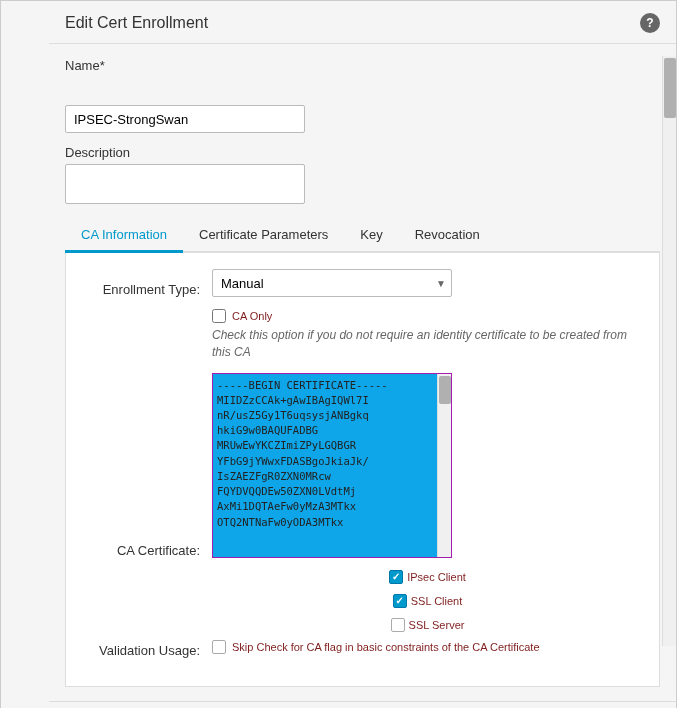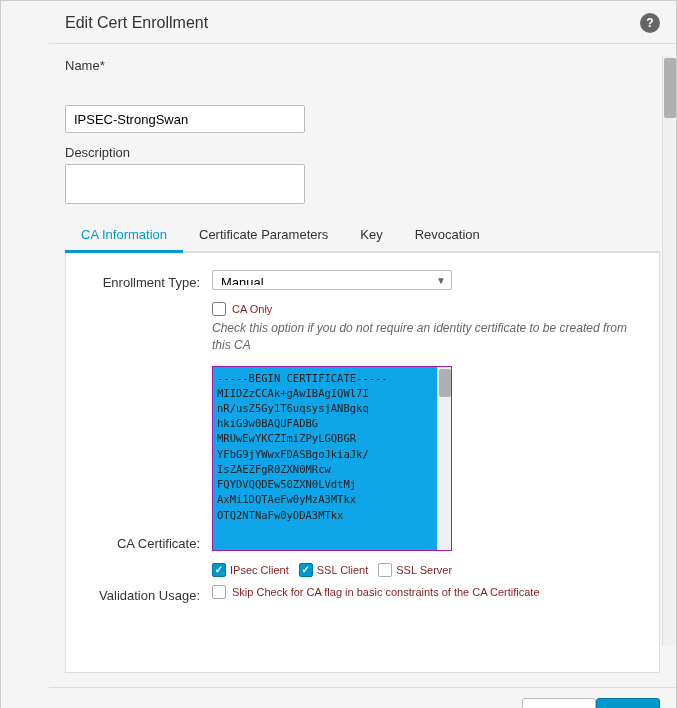--- a/index.html
+++ b/index.html
@@ -126,21 +126,21 @@
     .field-value {
       flex: 1;
     }
     
     .dropdown-wrapper {
       position: relative;
       display: inline-block;
     }
     .dropdown-select {
       width: 240px;
-      height: 20px;
+      height: 28px;
       border: 1px solid #bbb;
       background: white;
       padding: 4px 28px 4px 8px;
       font-size: 13px;
       appearance: none;
       -webkit-appearance: none;
       border-radius: 2px;
       cursor: pointer;
     }
     .dropdown-arrow {
@@ -175,20 +175,21 @@
       margin-top: 0;
       line-height: 1.4;
       max-width: 440px;
     }
     
     .validation-row {
       display: flex;
       align-items: center;
       gap: 10px;
       flex-wrap: wrap;
+      flex-direction: column;
     }
     .validation-item {
       display: flex;
       align-items: center;
       gap: 4px;
     }
     .checkbox-blue {
       width: 14px;
       height: 14px;
       background: #0099cc;

